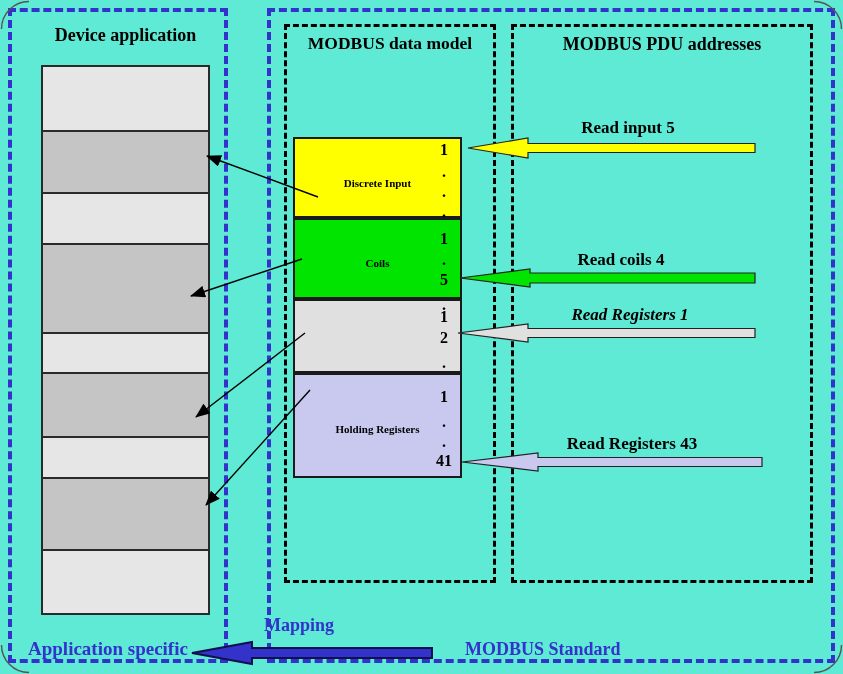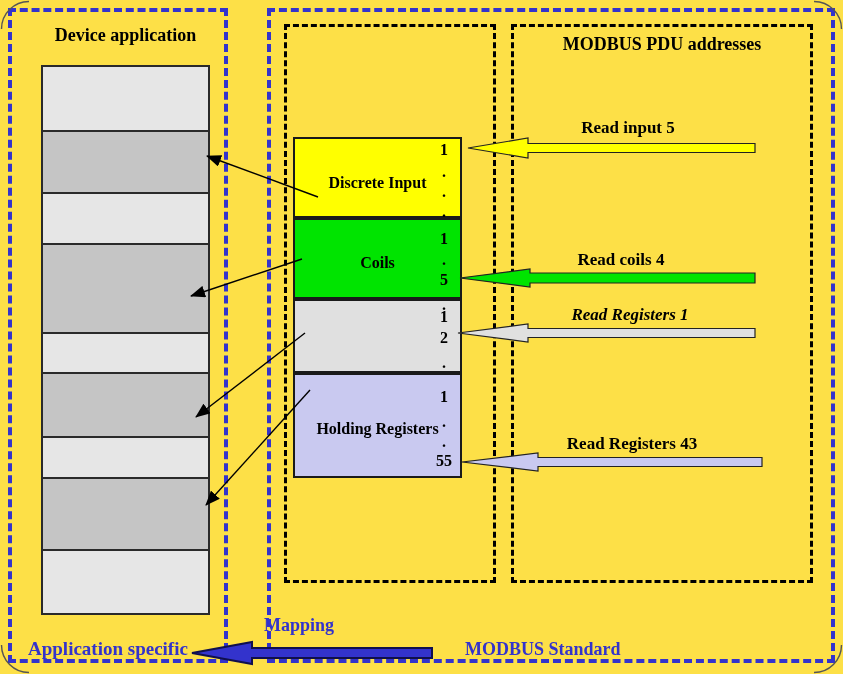--- a/index.html
+++ b/index.html
@@ -1,32 +1,32 @@
 <!DOCTYPE html>
 <html><head>
 <meta charset="utf-8">
 <style>
   html,body{margin:0;padding:0;background:#ffffff;}
   .page{
-    position:relative;width:843px;height:674px;background:#fde047;overflow:hidden;
+    position:relative;width:843px;height:674px;background:#5eead4;overflow:hidden;
     font-family:"Liberation Serif","DejaVu Serif",serif;font-weight:bold;color:#000;
   }
   .box{position:absolute;box-sizing:border-box;background:transparent;}
   .dashed-blue{border:4px dashed #3333cc;}
   .dashed-black{border:3px dashed #000000;}
   .panel-title{position:absolute;text-align:center;font-size:18px;white-space:nowrap;}
   .stack{position:absolute;left:41px;top:65px;width:169px;height:550px;
          border:2px solid #2a2a2a;box-sizing:border-box;overflow:hidden;}
   .cell{width:100%;box-sizing:border-box;border-bottom:2px solid #2a2a2a;}
   .cell:last-child{border-bottom:none;}
   .cell.light{background:#e6e6e6;}
   .cell.dark{background:#c5c5c5;}
   .block{position:absolute;left:293px;width:169px;border:2px solid #1a1a1a;box-sizing:border-box;}
   .block-label{position:absolute;left:0;width:100%;text-align:center;
-               transform:translateY(-50%);font-size:16px;line-height:1;white-space:nowrap;}
+               transform:translateY(-50%);font-size:11px;line-height:1;white-space:nowrap;}
   .block-index{position:absolute;right:3px;width:26px;text-align:center;
                transform:translateY(-50%);font-size:16px;line-height:1;}
   .req-label{position:absolute;width:230px;text-align:center;font-size:17px;
              line-height:1.1;white-space:nowrap;}
   .blue-label{position:absolute;color:#3333cc;font-size:18px;white-space:nowrap;line-height:1.1;}
   .overlay{position:absolute;left:0;top:0;width:843px;height:674px;pointer-events:none;}
 </style>
 </head>
 <body>
 
@@ -49,20 +49,21 @@
       <div class="cell light" style="height: 40px;"></div>
       <div class="cell dark" style="height: 64px;"></div>
       <div class="cell light" style="height: 41px;"></div>
       <div class="cell dark" style="height: 72px;"></div>
       <div class="cell light" style="height: 66px;"></div>
     </div>
 
   <div class="box dashed-blue" style="left:267px;top:8px;width:568px;height:655px"></div>
 
   <div class="box dashed-black" style="left:284px;top:24px;width:212px;height:559px"></div>
+  <div class="panel-title" style="left:284px;top:33px;width:212px;font-size:17.5px">MODBUS data model</div>
   <div>
       <div class="block" style="top: 137px; height: 81px; background: rgb(255, 255, 0); border-color: rgb(26, 26, 26);">
         <div class="block-label" style="top: 44px;">Discrete Input</div>
         <div class="block-index" style="top: 11px;">1</div>
         <div class="block-index" style="top: 33px;">.</div>
         <div class="block-index" style="top: 53px;">.</div>
         <div class="block-index" style="top: 73px;">.</div>
       </div>
       <div class="block" style="top: 218px; height: 81px; background: rgb(0, 228, 0); border-color: rgb(26, 26, 26);">
         <div class="block-label" style="top: 43px; text-align: center;">Coils</div>
@@ -74,21 +75,21 @@
         <div class="block-index" style="top: 4px;">.</div>
         <div class="block-index" style="top: 16px;">1</div>
         <div class="block-index" style="top: 37px;">2</div>
         <div class="block-index" style="top: 62px;">.</div>
       </div>
       <div class="block" style="top: 373px; height: 105px; background: rgb(201, 201, 240); border-color: rgb(26, 26, 26);">
         <div class="block-label" style="top: 54px;">Holding Registers</div>
         <div class="block-index" style="top: 22px;">1</div>
         <div class="block-index" style="top: 47px;">.</div>
         <div class="block-index" style="top: 67px;">.</div>
-        <div class="block-index" style="top: 86px;">55</div>
+        <div class="block-index" style="top: 86px;">41</div>
       </div>
     </div>
 
   <div class="box dashed-black" style="left:511px;top:24px;width:302px;height:559px"></div>
   <div class="panel-title" style="left:511px;top:34px;width:302px">MODBUS PDU addresses</div>
   <div>
       <div class="req-label" style="left: 513px; top: 119px;">Read input 5</div>
       <div class="req-label" style="left: 506px; top: 251px;">Read coils 4</div>
       <div class="req-label" style="left: 515px; top: 306px; font-style: italic;">Read Registers 1</div>
       <div class="req-label" style="left: 517px; top: 435px;">Read Registers 43</div>

